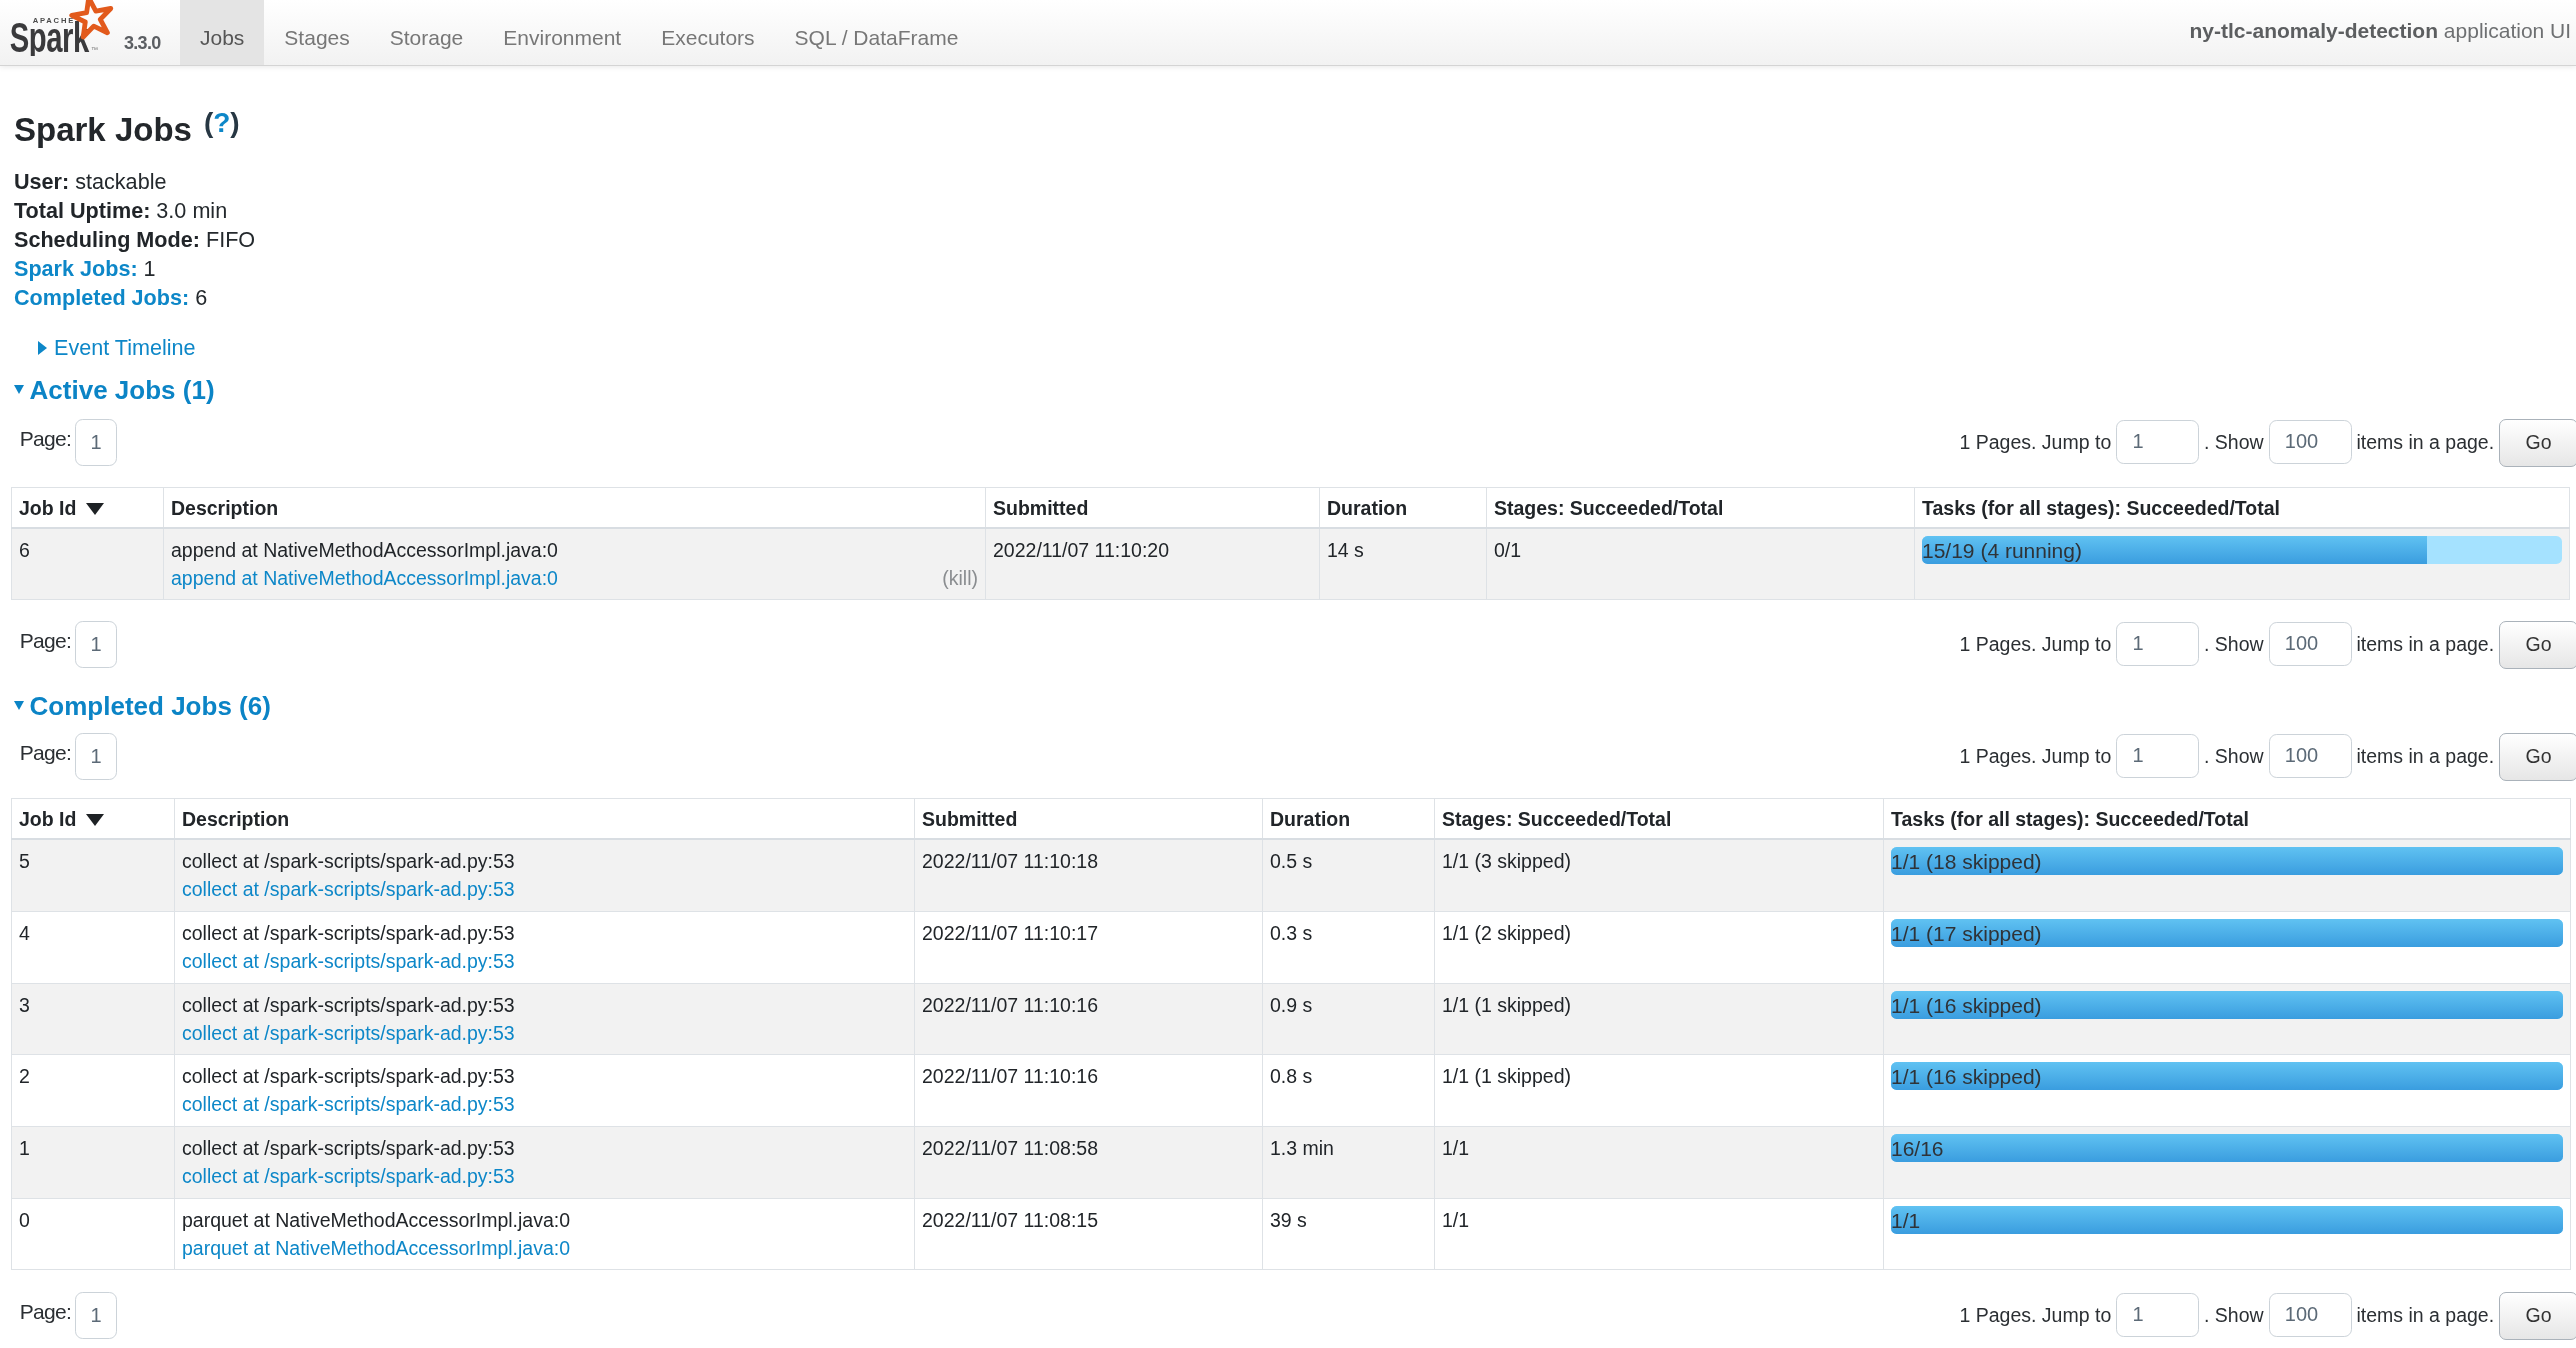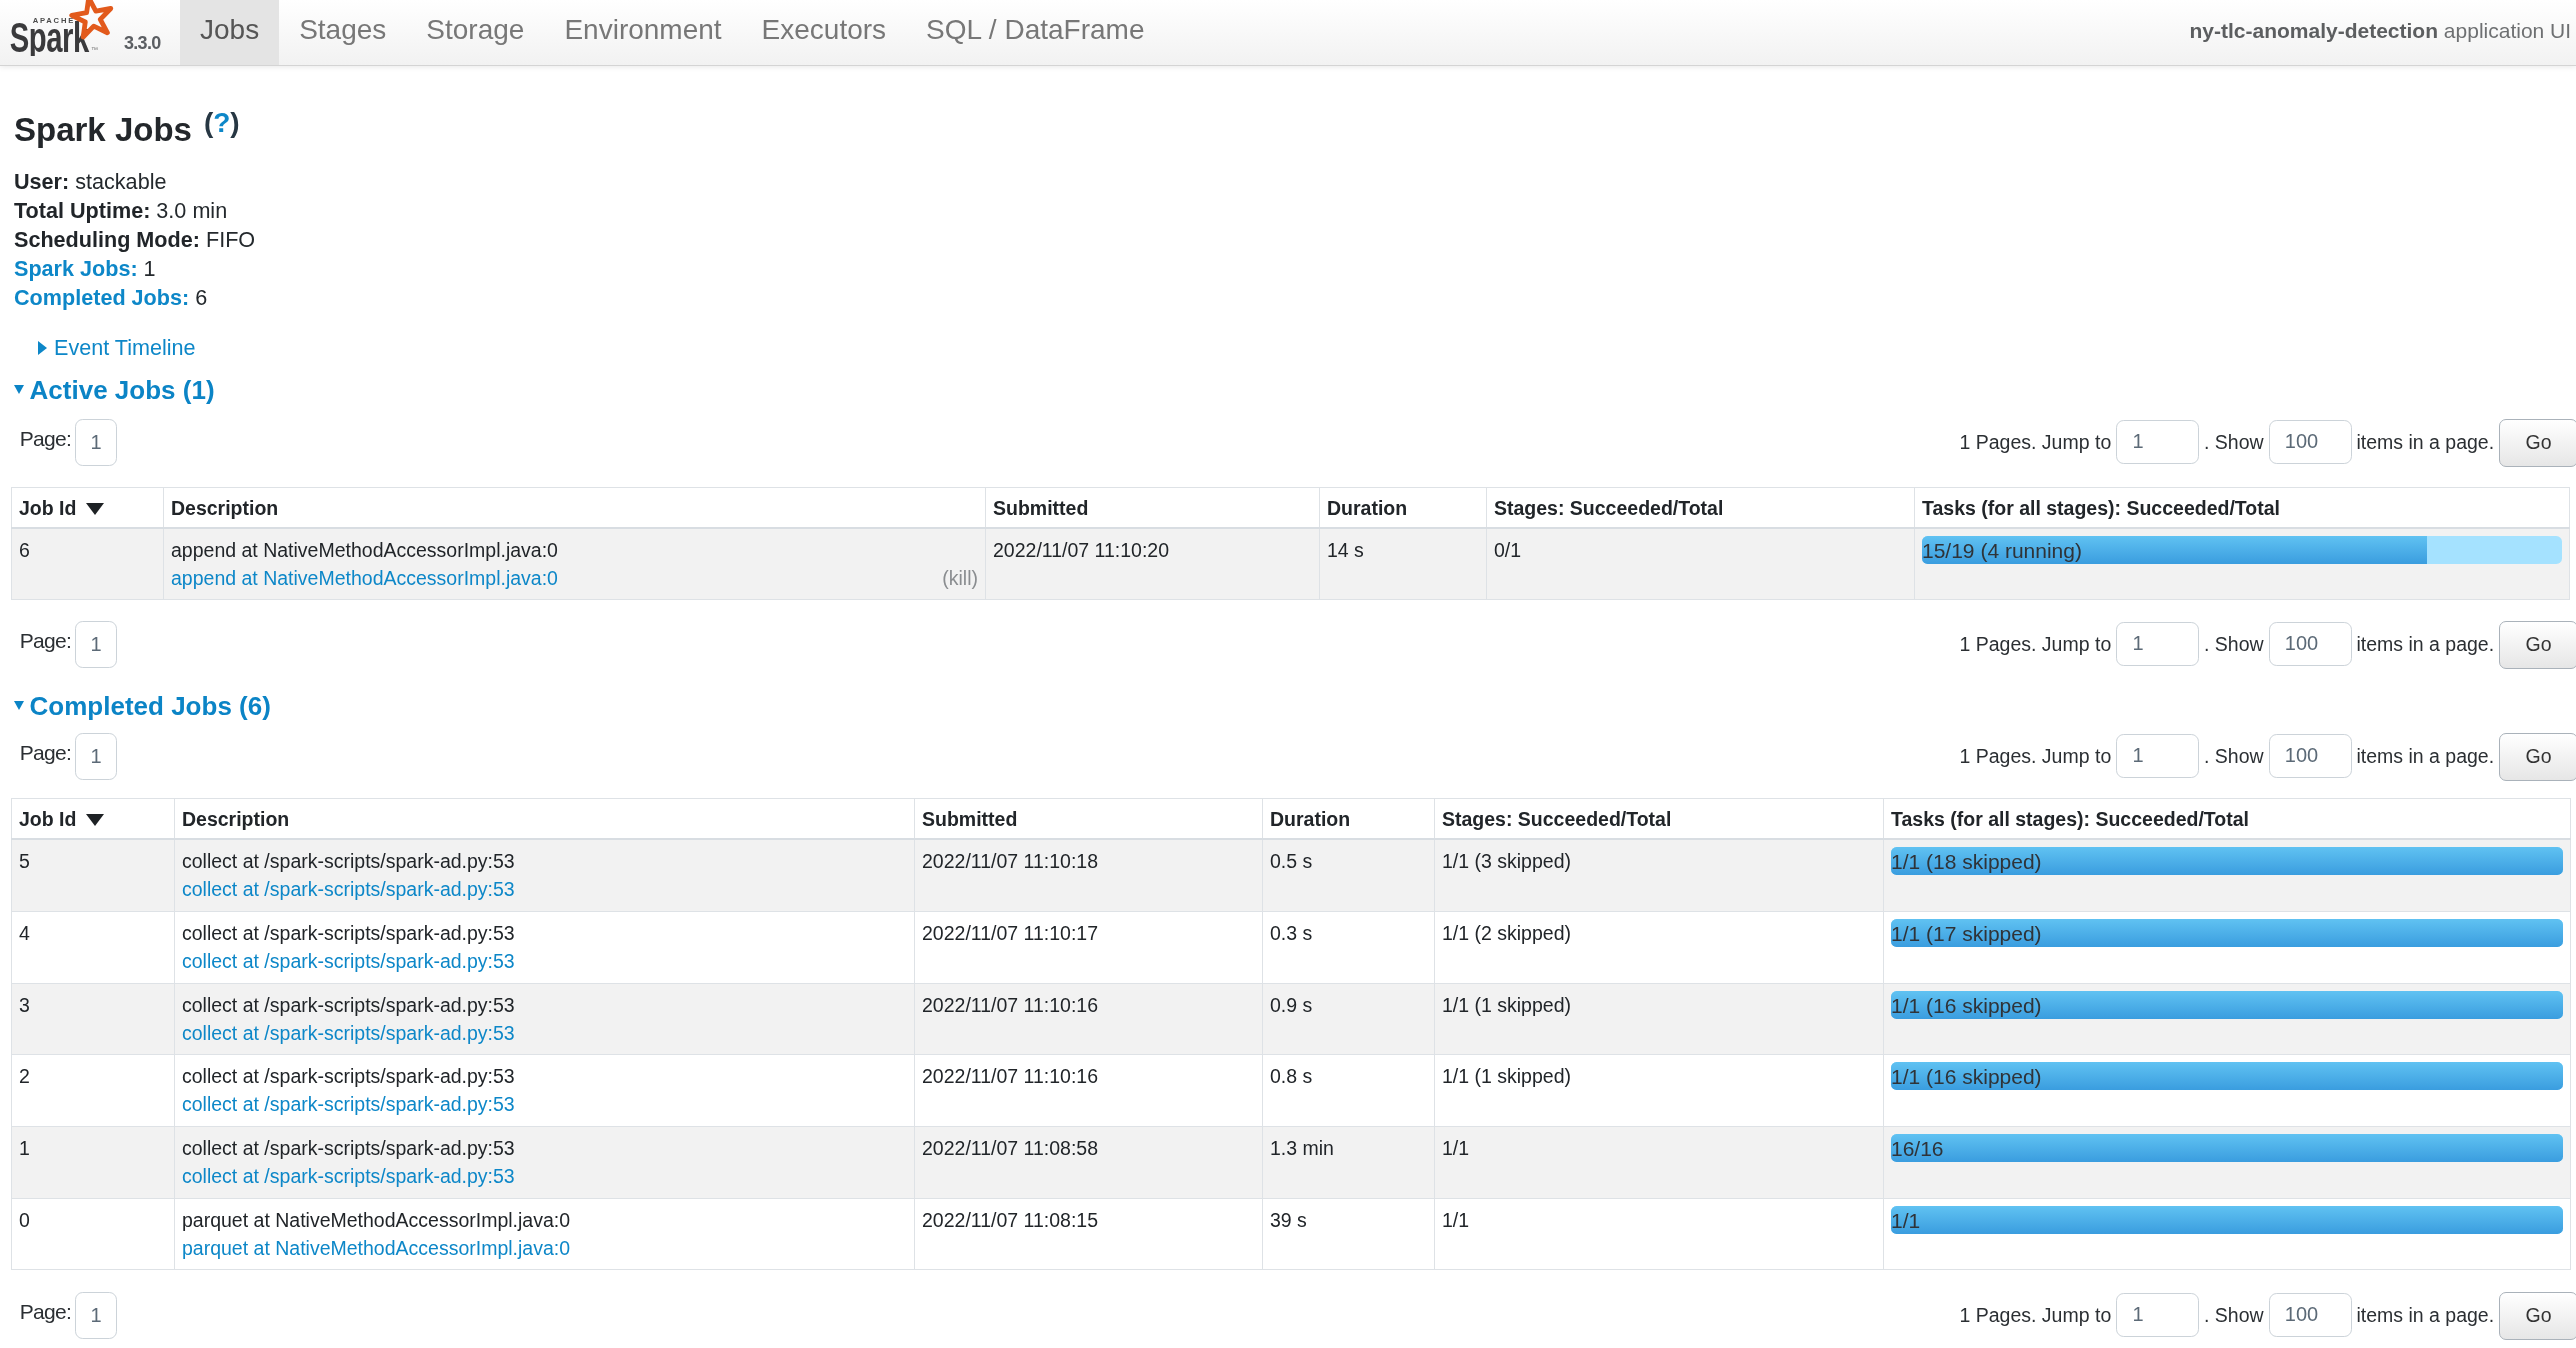--- a/index.html
+++ b/index.html
@@ -14,21 +14,21 @@
 
 
 .nav {
   position:absolute; left:0; top:0; width:2576px; height:66px;
   background:linear-gradient(#ffffff,#f2f2f2);
   border-bottom:1.4px solid #d4d4d4;
   box-shadow:0 1.4px 6.3px rgba(0,0,0,.11);
 }
 .version { position:absolute; left:124px; top:33px; font-size:18px; font-weight:bold; color:#5b5e62; letter-spacing:-0.7px; }
 .navitems { position:absolute; left:180px; top:0; height:65px; display:flex; }
-.navitems .it { font-size:28px; color:#777; line-height:60px; height:65px; padding:0 20px; }
+.navitems .it { font-size:21px; color:#777; line-height:60px; height:65px; padding:8px 20px; }
 .navitems .it.active { background:#e4e4e4; color:#555; }
 .navright { position:absolute; right:4.9px; top:0; height:65px; line-height:62px; font-size:21px; color:#6e7072; }
 .navright b { color:#5c5e60; }
 
 
 .title { position:absolute; left:14px; top:111px; font-size:33px; font-weight:bold; line-height:37px; color:#23272b; }
 .title .q { font-size:28px; font-weight:bold; vertical-align:baseline; position:relative; top:-9px; margin-left:2.8px; }
 .title .q .p { color:#273743; }
 .title .q a { color:#0d87c8; }
 .summary { position:absolute; left:14px; top:167px; list-style:none; margin:0; padding:0; font-size:21.6px; line-height:29px; }

